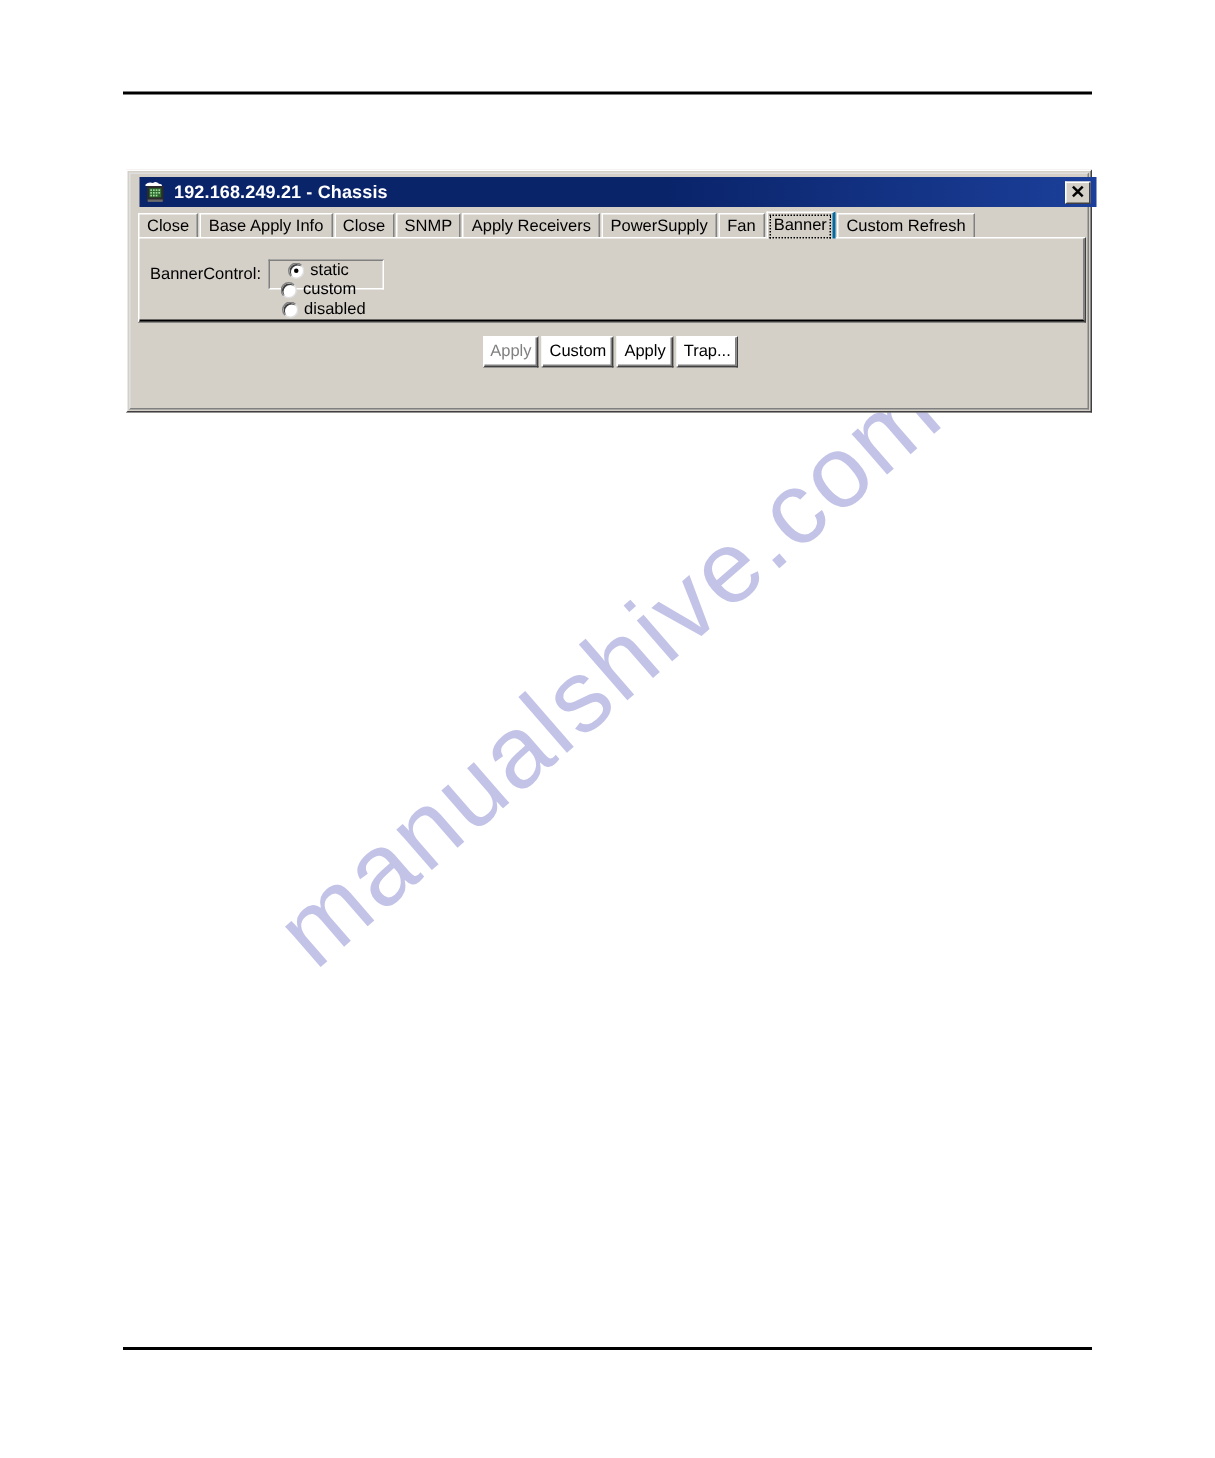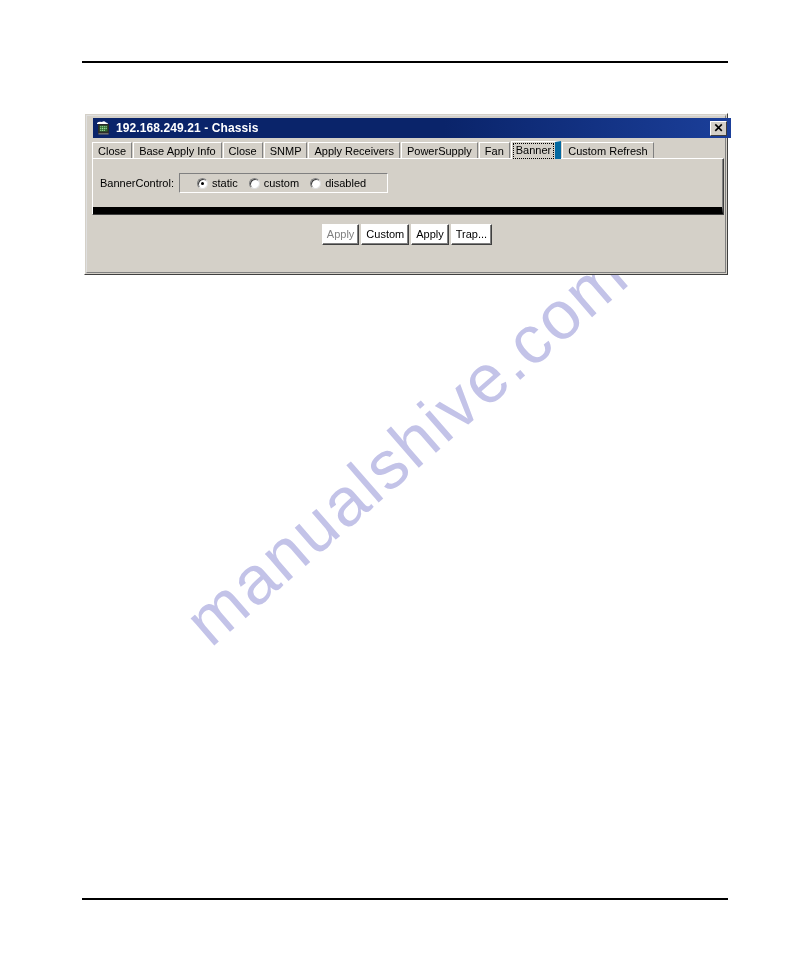--- a/index.html
+++ b/index.html
@@ -149,21 +149,21 @@
     color: #000000;
     white-space: nowrap;
     cursor: default;
     position: relative;
     margin-right: 1px;
   }
   .tab.active {
     height: 18px;
     margin-top: -1px;
     padding: 0 4px;
-    border-right: 6px solid #0369a1;
+    border-right: 2px solid #0369a1;
     z-index: 3;
   }
   .tab.active .focus {
     display: block;
     position: absolute;
     left: 1px; top: 1px; right: 1px; bottom: 0px;
     border: 1px dotted #000000;
     pointer-events: none;
   }
   .tab .focus { display: none; }
@@ -179,21 +179,21 @@
     border-top: 1px solid #ffffff;
     border-left: 1px solid #ffffff;
     border-right: 1px solid #404040;
     border-bottom: 1px solid #404040;
     box-sizing: border-box;
   }
   .tabpage-inner {
     position: absolute;
     left: 0; top: 0; right: 0; bottom: 0;
     border-right: 1px solid #808080;
-    border-bottom: 7px solid #000000;
+    border-bottom: 1px solid #000000;
     box-sizing: border-box;
     text-decoration: underline;
   }
 
   
   .control-row {
     position: absolute;
     left: 7px;
     top: 14px;
     display: flex;
@@ -203,26 +203,27 @@
     font-size: 11px;
     color: #000000;
     line-height: 13px;
     margin-right: 5px;
     white-space: nowrap;
   }
   .radio-group {
     display: flex;
     align-items: center;
     height: 20px;
-    padding: 0 17px;
+    padding: 0 7px;
     background: #d4d0c8;
     border: 1px solid #808080;
     border-right-color: #ffffff;
     border-bottom-color: #ffffff;
     box-sizing: border-box;
+    flex-direction: column;
   }
   .radio-item {
     display: flex;
     align-items: center;
     margin-right: 11px;
     cursor: default;
     white-space: nowrap;
   }
   .radio-item:last-child { margin-right: 4px; justify-content: space-between; }
   .radio-mark {

